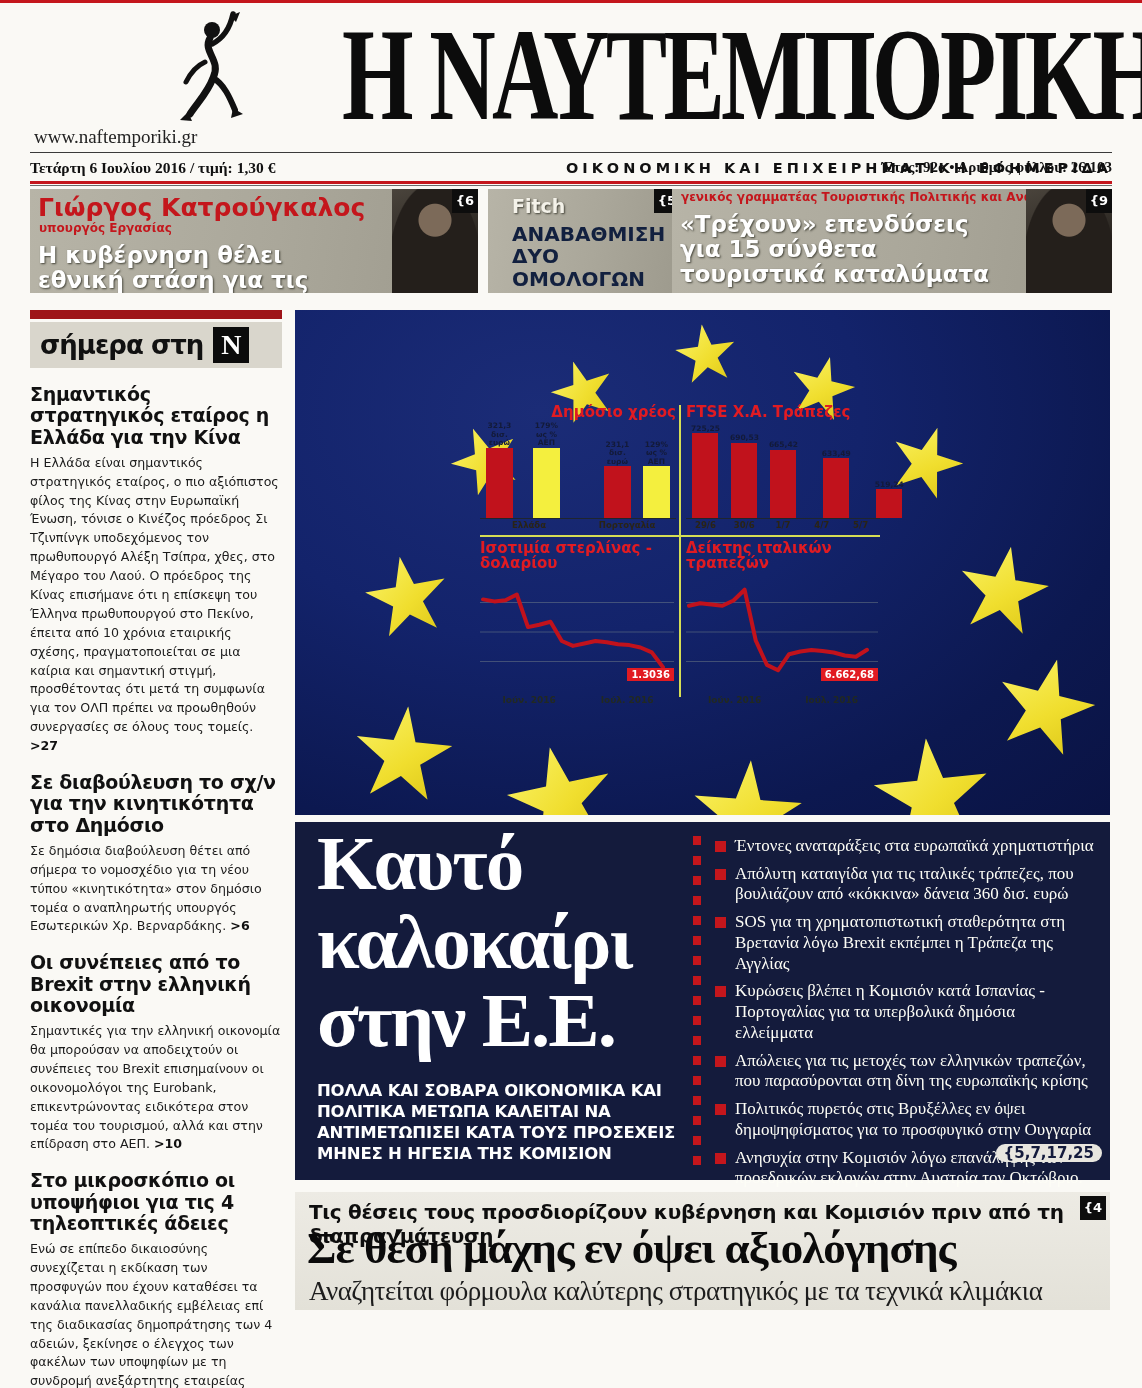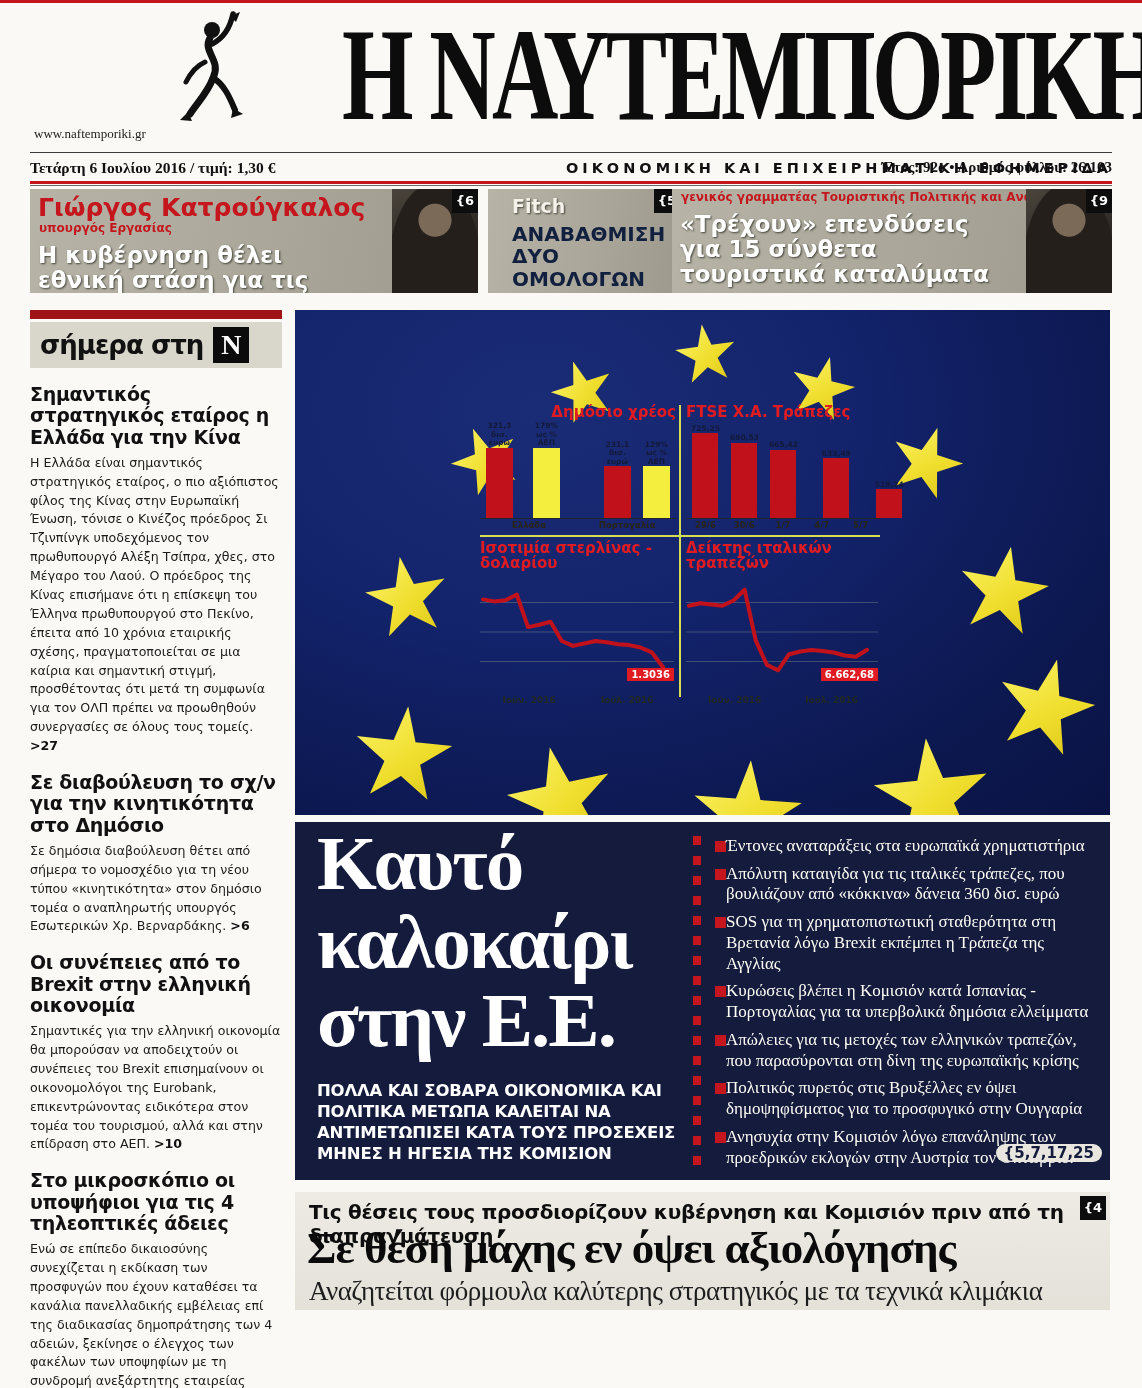--- a/index.html
+++ b/index.html
@@ -6,21 +6,21 @@
   .page{position:relative;width:1142px;height:1388px;margin:0 auto;background:#faf9f5;
         font-family:"DejaVu Sans",sans-serif;overflow:hidden;color:#111;}
   .abs{position:absolute;}
 
   
   .topline{left:0;top:0;width:1142px;height:3px;background:#c4161c;}
   .hermes{left:172px;top:8px;}
   .mast-title{left:310px;top:14px;width:800px;text-align:center;
       font-family:"Liberation Serif",serif;font-weight:bold;font-size:100px;color:#0c0c0c;
       letter-spacing:-4px;transform:scale(.92,1.32);transform-origin:50% 40%;white-space:nowrap;}
-  .website{left:34px;top:126px;font-family:"Liberation Serif",serif;font-size:13px;color:#222;}
+  .website{left:34px;top:126px;font-family:"Liberation Serif",serif;font-size:19px;color:#222;}
   .daterow{left:30px;top:152px;width:1082px;height:27px;border-top:1px solid #3a3a3a;}
   .date-left{left:0;top:6px;font-family:"Liberation Serif",serif;font-weight:bold;font-size:15.5px;}
   .tagline{left:0;top:7px;width:100%;text-align:right;font-weight:bold;font-size:14.5px;letter-spacing:4px;}
   .issue{right:0;top:6px;font-family:"Liberation Serif",serif;font-weight:bold;font-size:15px;}
   .rule-red{left:30px;top:181px;width:1082px;height:3px;background:#c4161c;}
   .rule-dark{left:30px;top:185px;width:1082px;height:1px;background:#6a6a6a;}
 
   
   .panel{top:189px;height:104px;background:linear-gradient(100deg,#b7b4a7,#aaa79a 55%,#9d9a8d);overflow:hidden;}
   .p1{left:30px;width:448px;}
@@ -76,21 +76,21 @@
 
   
   .feature{left:295px;top:822px;width:815px;height:358px;background:#141b3c;}
   .f-head{position:absolute;left:22px;top:2px;width:372px;color:#fff;
       font-family:"Liberation Serif",serif;font-weight:bold;font-size:77px;line-height:1.02;letter-spacing:-2px;}
   .f-sub{position:absolute;left:22px;top:258px;width:380px;color:#fff;font-weight:bold;
       font-size:16.5px;line-height:1.28;letter-spacing:-.2px;}
   .f-div{position:absolute;left:398px;top:14px;height:330px;width:8px;
       background:repeating-linear-gradient(180deg,#c4161c 0 9px,rgba(0,0,0,0) 9px 20px);}
   .f-bullets{position:absolute;left:420px;top:14px;width:382px;margin:0;padding:0;list-style:none;}
-  .f-bullets li{display:flex;margin-bottom:7px;font-family:"Liberation Serif",serif;
+  .f-bullets li{display:flex;gap:9px;margin-bottom:7px;font-family:"Liberation Serif",serif;
       color:#fdfdf6;font-size:17px;line-height:1.22;}
   .bsq{flex:0 0 11px;width:11px;height:11px;background:#c4161c;margin-top:5px;}
   .f-badge{position:absolute;right:8px;bottom:18px;background:#e8e6df;color:#141b3c;
       font-weight:bold;font-size:15px;padding:0 8px;border-radius:10px;}
 
   
   .bstrip{left:295px;top:1192px;width:815px;height:118px;background:linear-gradient(180deg,#edebe4,#e3e1d8);}
   .b-kicker{position:absolute;left:14px;top:8px;font-weight:bold;font-size:20px;color:#0e0e0e;letter-spacing:-.3px;}
   .b-head{position:absolute;left:12px;top:30px;font-family:"Liberation Serif",serif;font-weight:bold;
       font-size:45px;color:#0a0a0a;letter-spacing:-1px;}

